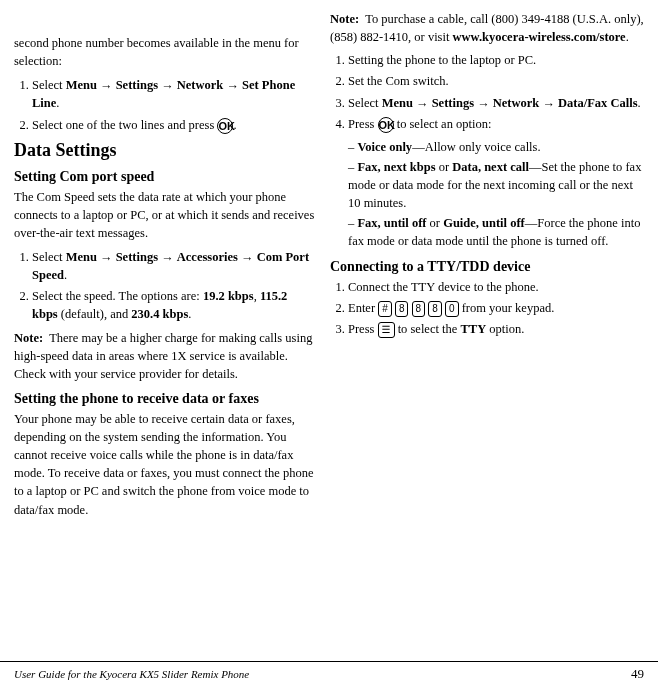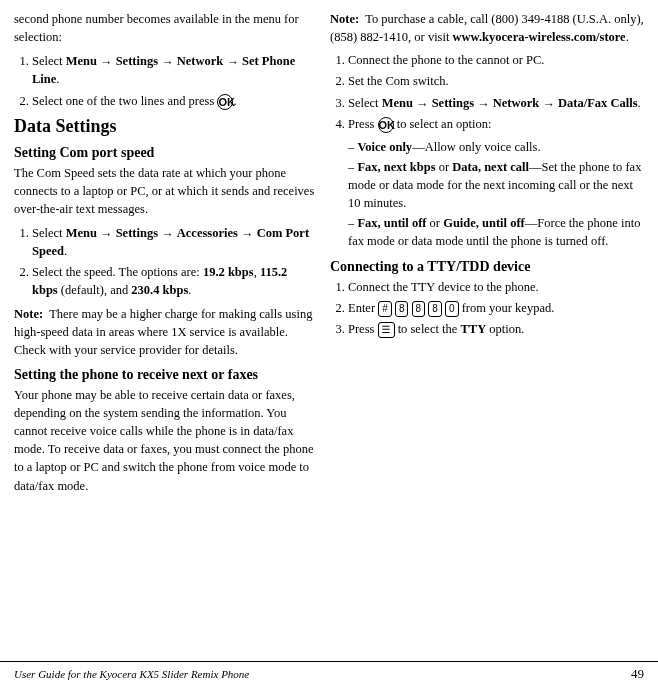--- a/index.html
+++ b/index.html
@@ -29,20 +29,21 @@
     .content-area {
       display: flex;
       flex: 1;
       padding: 10px 14px 4px 14px;
       gap: 14px;
     }
 
     .left-column {
       flex: 1;
       max-width: 302px;
+      margin-top: 24px;
     }
 
     .right-column {
       flex: 1;
     }
 
     p {
       font-size: 12.5px;
       line-height: 1.45;
       margin-bottom: 6px;
@@ -184,34 +185,34 @@
         </li>
         <li>
           Select the speed. The options are: <b>19.2 kbps</b>, <b>115.2 kbps</b> (default), and <b>230.4 kbps</b>.
         </li>
       </ol>
 
       <p class="note-line">
         <span class="note-label">Note:</span>&nbsp; There may be a higher charge for making calls using high-speed data in areas where 1X service is available. Check with your service provider for details.
       </p>
 
-      <div class="subsection-heading">Setting the phone to receive next or faxes</div>
+      <div class="subsection-heading">Setting the phone to receive data or faxes</div>
 
       <p>Your phone may be able to receive certain data or faxes, depending on the system sending the information. You cannot receive voice calls while the phone is in data/fax mode. To receive data or faxes, you must connect the phone to a laptop or PC and switch the phone from voice mode to data/fax mode.</p>
 
     </div>
 
     <div class="right-column">
 
       <p class="note-line">
         <span class="note-label">Note:</span>&nbsp; To purchase a cable, call (800) 349-4188 (U.S.A. only), (858) 882-1410, or visit <span class="url-bold">www.kyocera-wireless.com/store</span>.
       </p>
 
       <ol>
-        <li>Connect the phone to the cannot or PC.</li>
+        <li>Setting the phone to the laptop or PC.</li>
         <li>Set the Com switch.</li>
         <li>
           Select <b>Menu</b> <span class="arrow">→</span> <b>Settings</b> <span class="arrow">→</span> <b>Network</b> <span class="arrow">→</span> <b>Data/Fax Calls</b>.
         </li>
         <li>
           Press&nbsp;<span class="ok-btn">OK</span>&nbsp;to select an option:
         </li>
       </ol>
 
       <ul class="indent-list">

